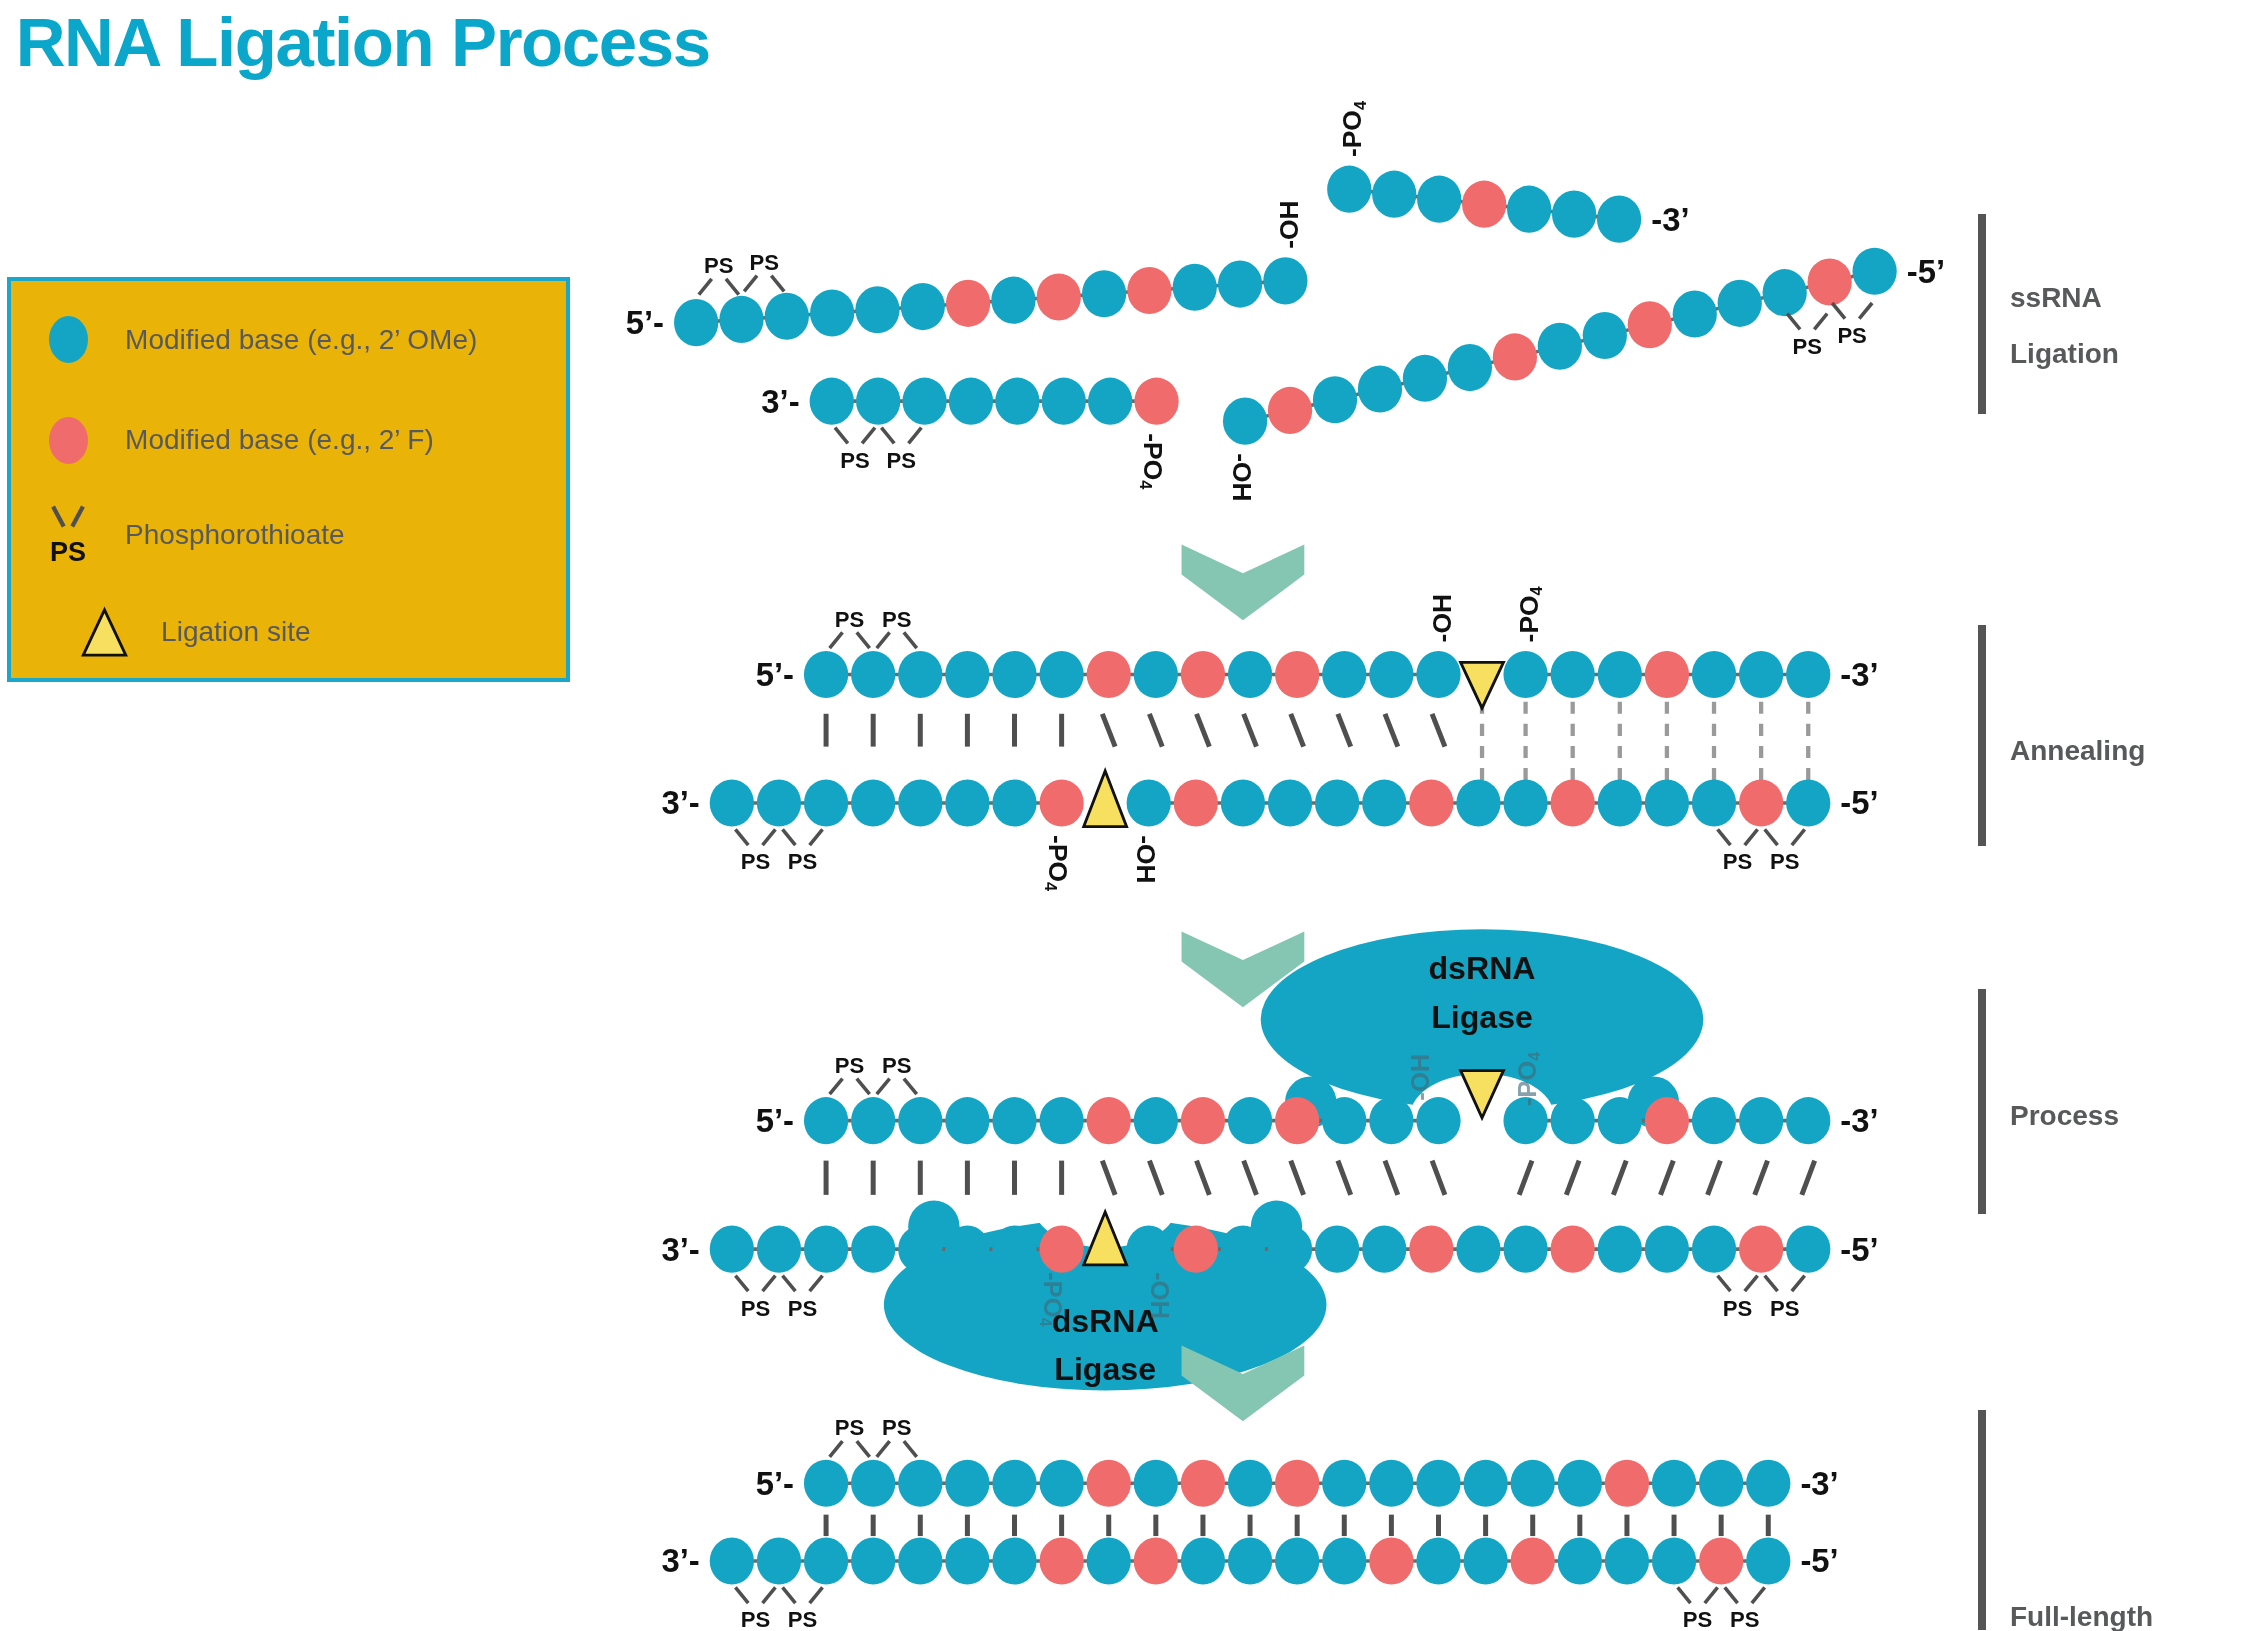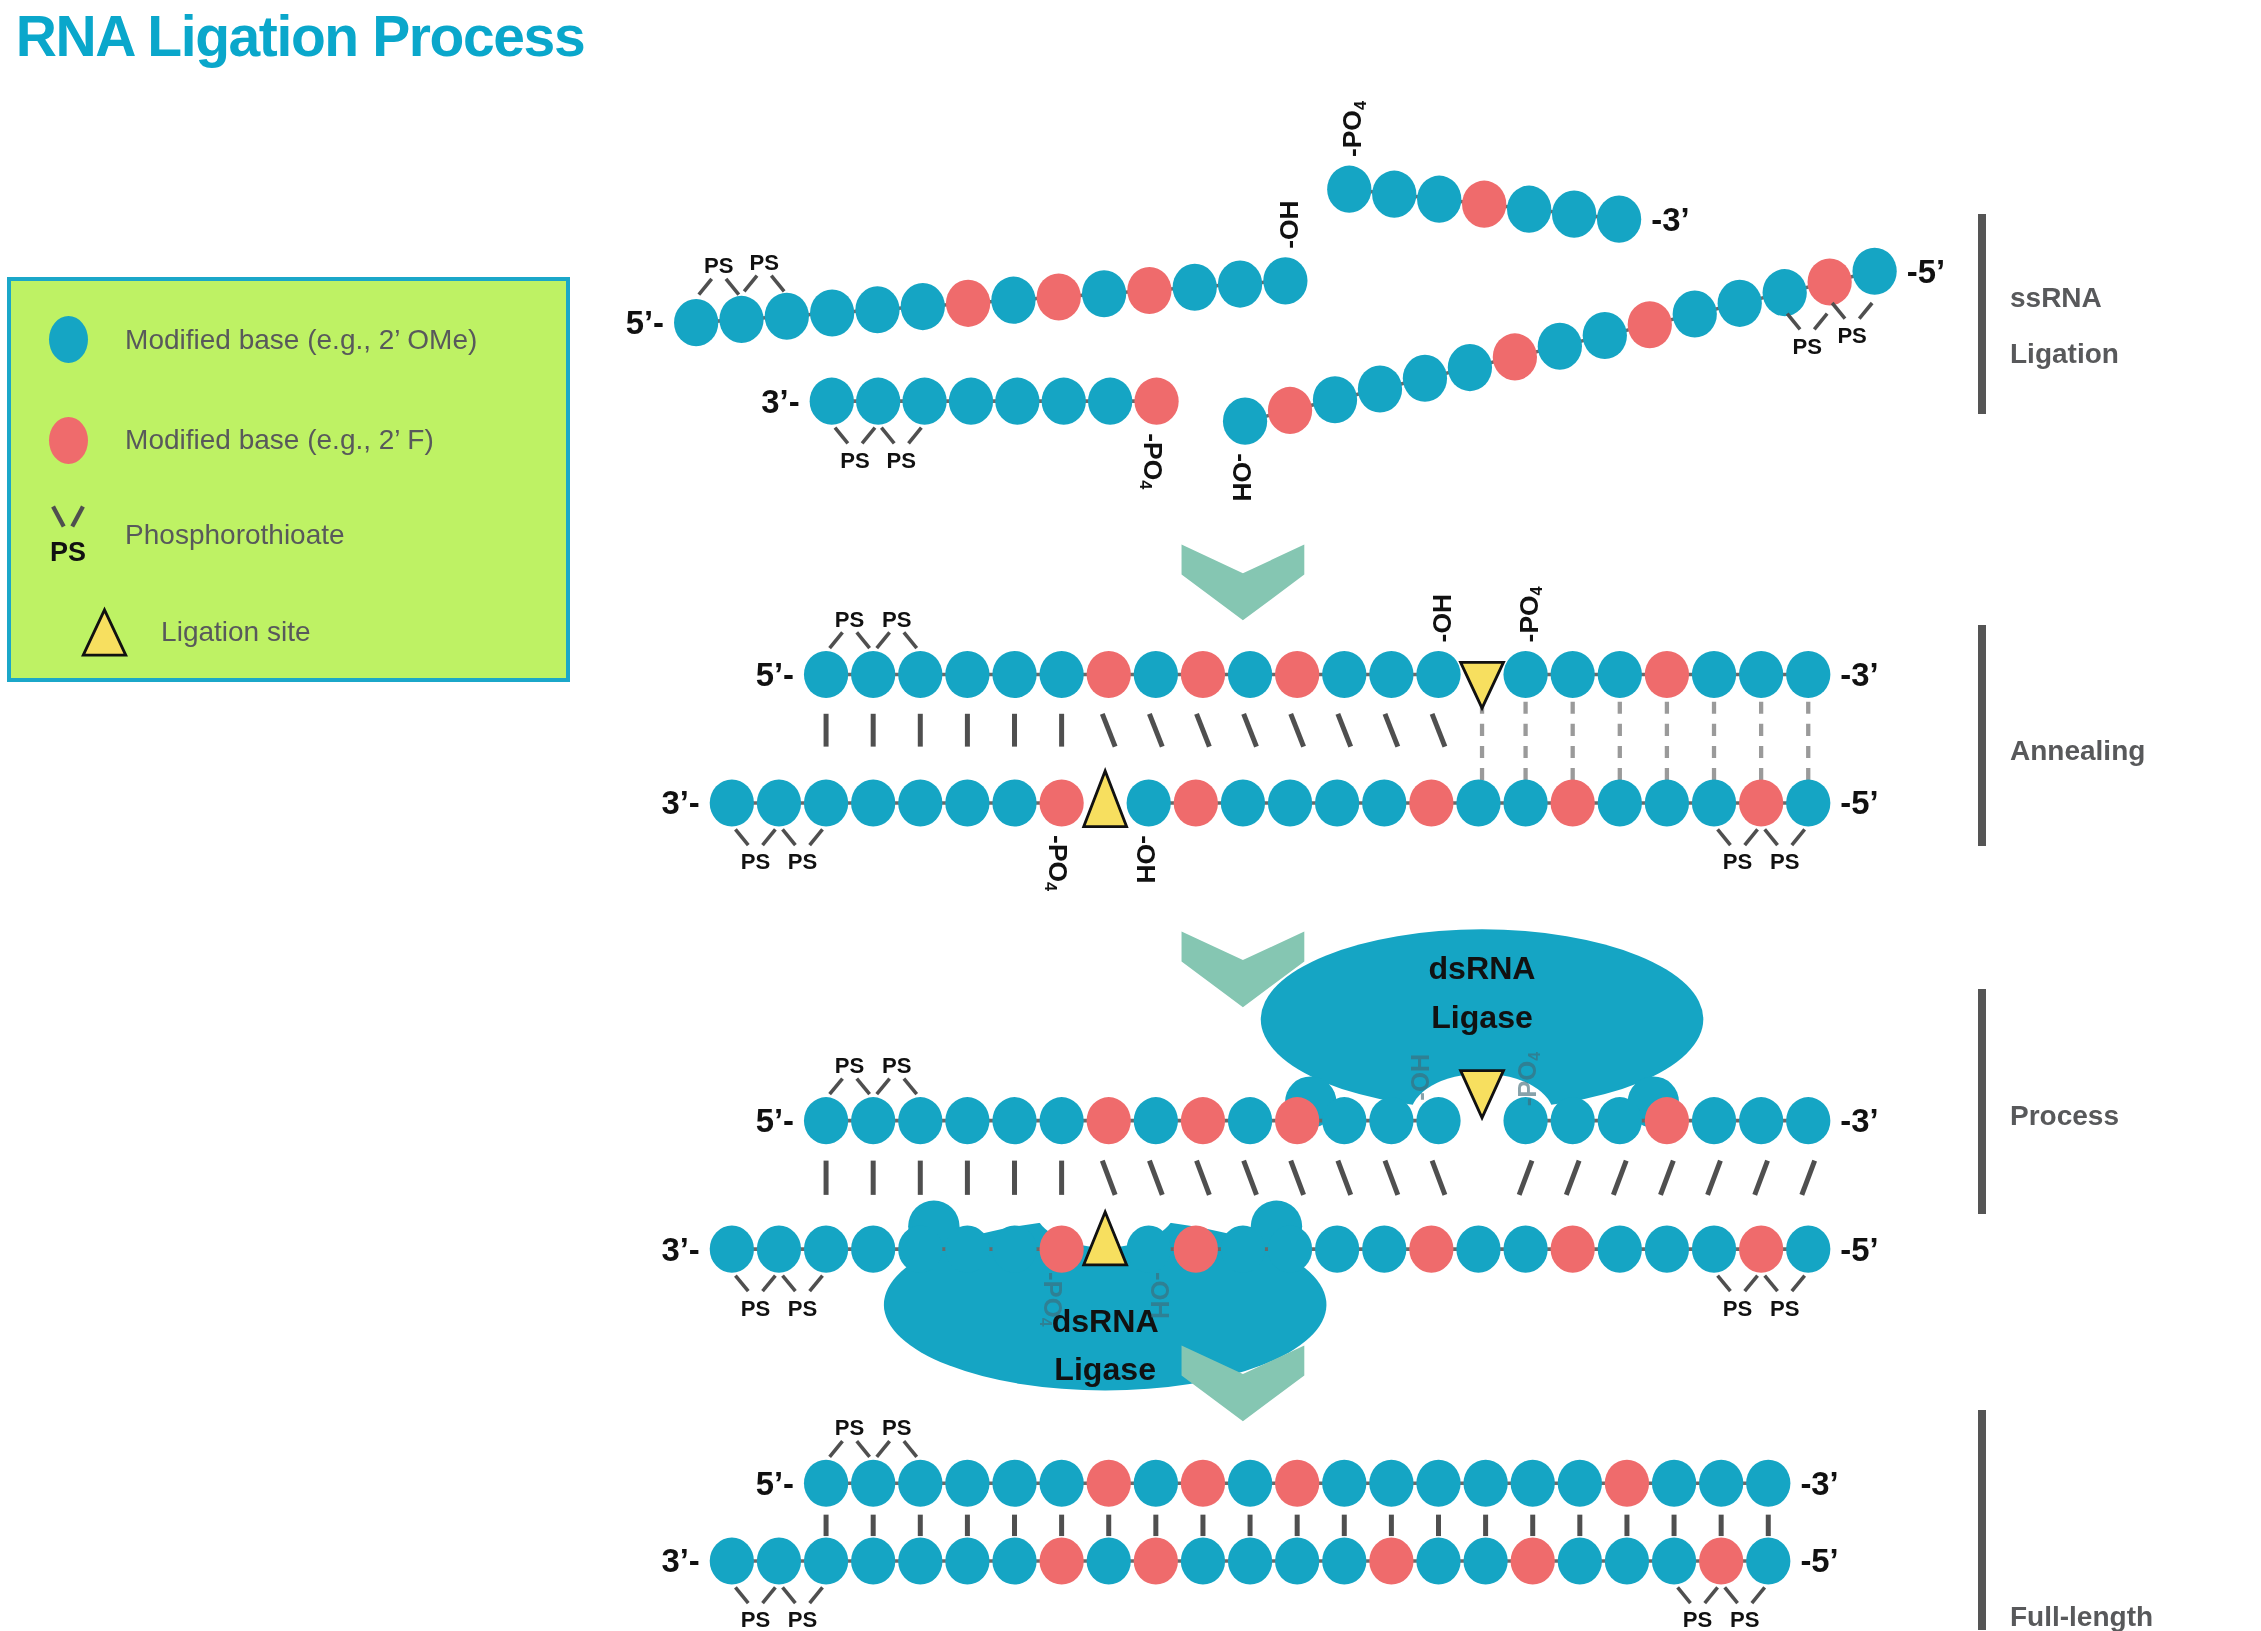--- a/index.html
+++ b/index.html
@@ -2,26 +2,26 @@
 <html style="font-size:11.4px"><head>
 <meta charset="utf-8">
 <style>
   html,body{margin:0;padding:0;}
   body{
     width:2261px;height:1631px;position:relative;background:#ffffff;
     font-family:"Liberation Sans", sans-serif;overflow:hidden;
   }
   .title{
     position:absolute;left:15.7px;top:2.9px;
-    font-size:57px;font-weight:bold;color:#0aa7cb;letter-spacing:-1.4px;
+    font-size:69px;font-weight:bold;color:#0aa7cb;letter-spacing:-1.4px;
   }
   
   .legend{
     position:absolute;left:7.1px;top:277px;width:555px;height:397px;
-    border:4.3px solid #1ba7c9;background:#bef264;
+    border:4.3px solid #1ba7c9;background:#eab308;
   }
   .legend-row{position:absolute;left:0;width:100%;height:80px;display:flex;align-items:center;}
   .legend-row.r0{top:18.6px;} .legend-row.r1{top:119px;} .legend-row.r2{top:214px;} .legend-row.r3{top:311px;padding-left:36px;}
   .legend-icon{width:114px;display:flex;justify-content:center;align-items:center;flex:0 0 114px;}
   .ellipse-teal,.ellipse-red{width:39px;height:47px;border-radius:50%;}
   .ellipse-teal{background:#15a5c4;}
   .ellipse-red{background:#ef6b6c;}
   .legend-label{font-size:28px;color:#58595b;font-weight:400;}
   
   .sect-bar{position:absolute;left:1978px;width:7.9px;background:#555555;}

